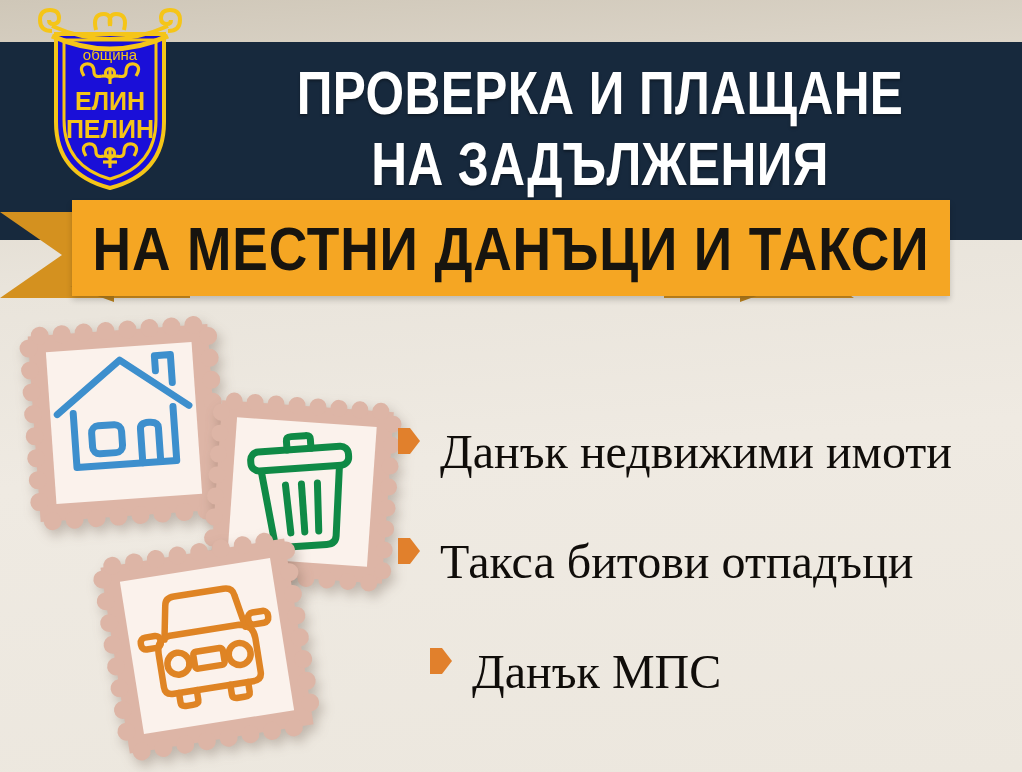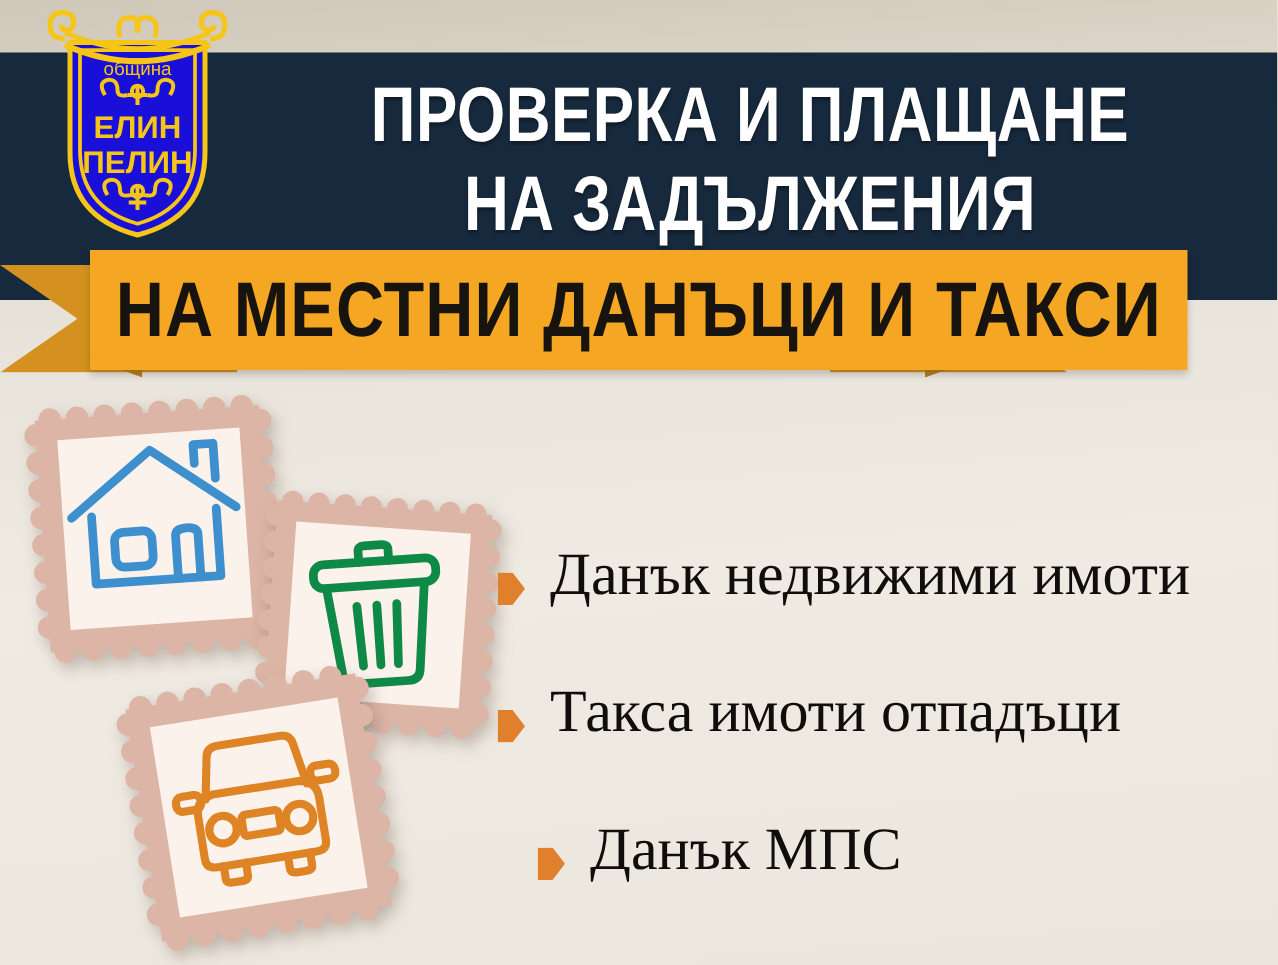--- a/index.html
+++ b/index.html
@@ -92,21 +92,21 @@
     position:absolute;
     filter:drop-shadow(4px 6px 6px rgba(90,70,55,.30));
   }
   .stamp svg{display:block;}
 
   
   .bullet-list{
     position:absolute;left:398px;top:428px;width:620px;z-index:3;
   }
   .bullet-row{
-    display:flex;align-items:flex-end;height:56px;margin-bottom:54px;
+    display:flex;align-items:flex-start;height:56px;margin-bottom:54px;
   }
   .bullet-row:last-child{margin-bottom:12px;padding-left:32px;}
   .bullet-arrow{
     width:22px;height:26px;flex:0 0 22px;margin-right:20px;
     background:#e1802c;
     clip-path:polygon(0 0,12px 0,22px 13px,12px 26px,0 26px);
   }
   .bullet-label{
     font-family:"Liberation Serif", serif;
     font-weight:400;
@@ -334,21 +334,21 @@
     </svg>
   </div>
 
   <div class="bullet-list">
     <div class="bullet-row">
       <span class="bullet-arrow"></span>
       <span class="bullet-label">Данък недвижими имоти</span>
     </div>
     <div class="bullet-row">
       <span class="bullet-arrow"></span>
-      <span class="bullet-label">Такса имоти отпадъци</span>
+      <span class="bullet-label">Такса битови отпадъци</span>
     </div>
     <div class="bullet-row">
       <span class="bullet-arrow"></span>
       <span class="bullet-label">Данък МПС</span>
     </div>
   </div>
 
 </div>
 
 </body></html>

